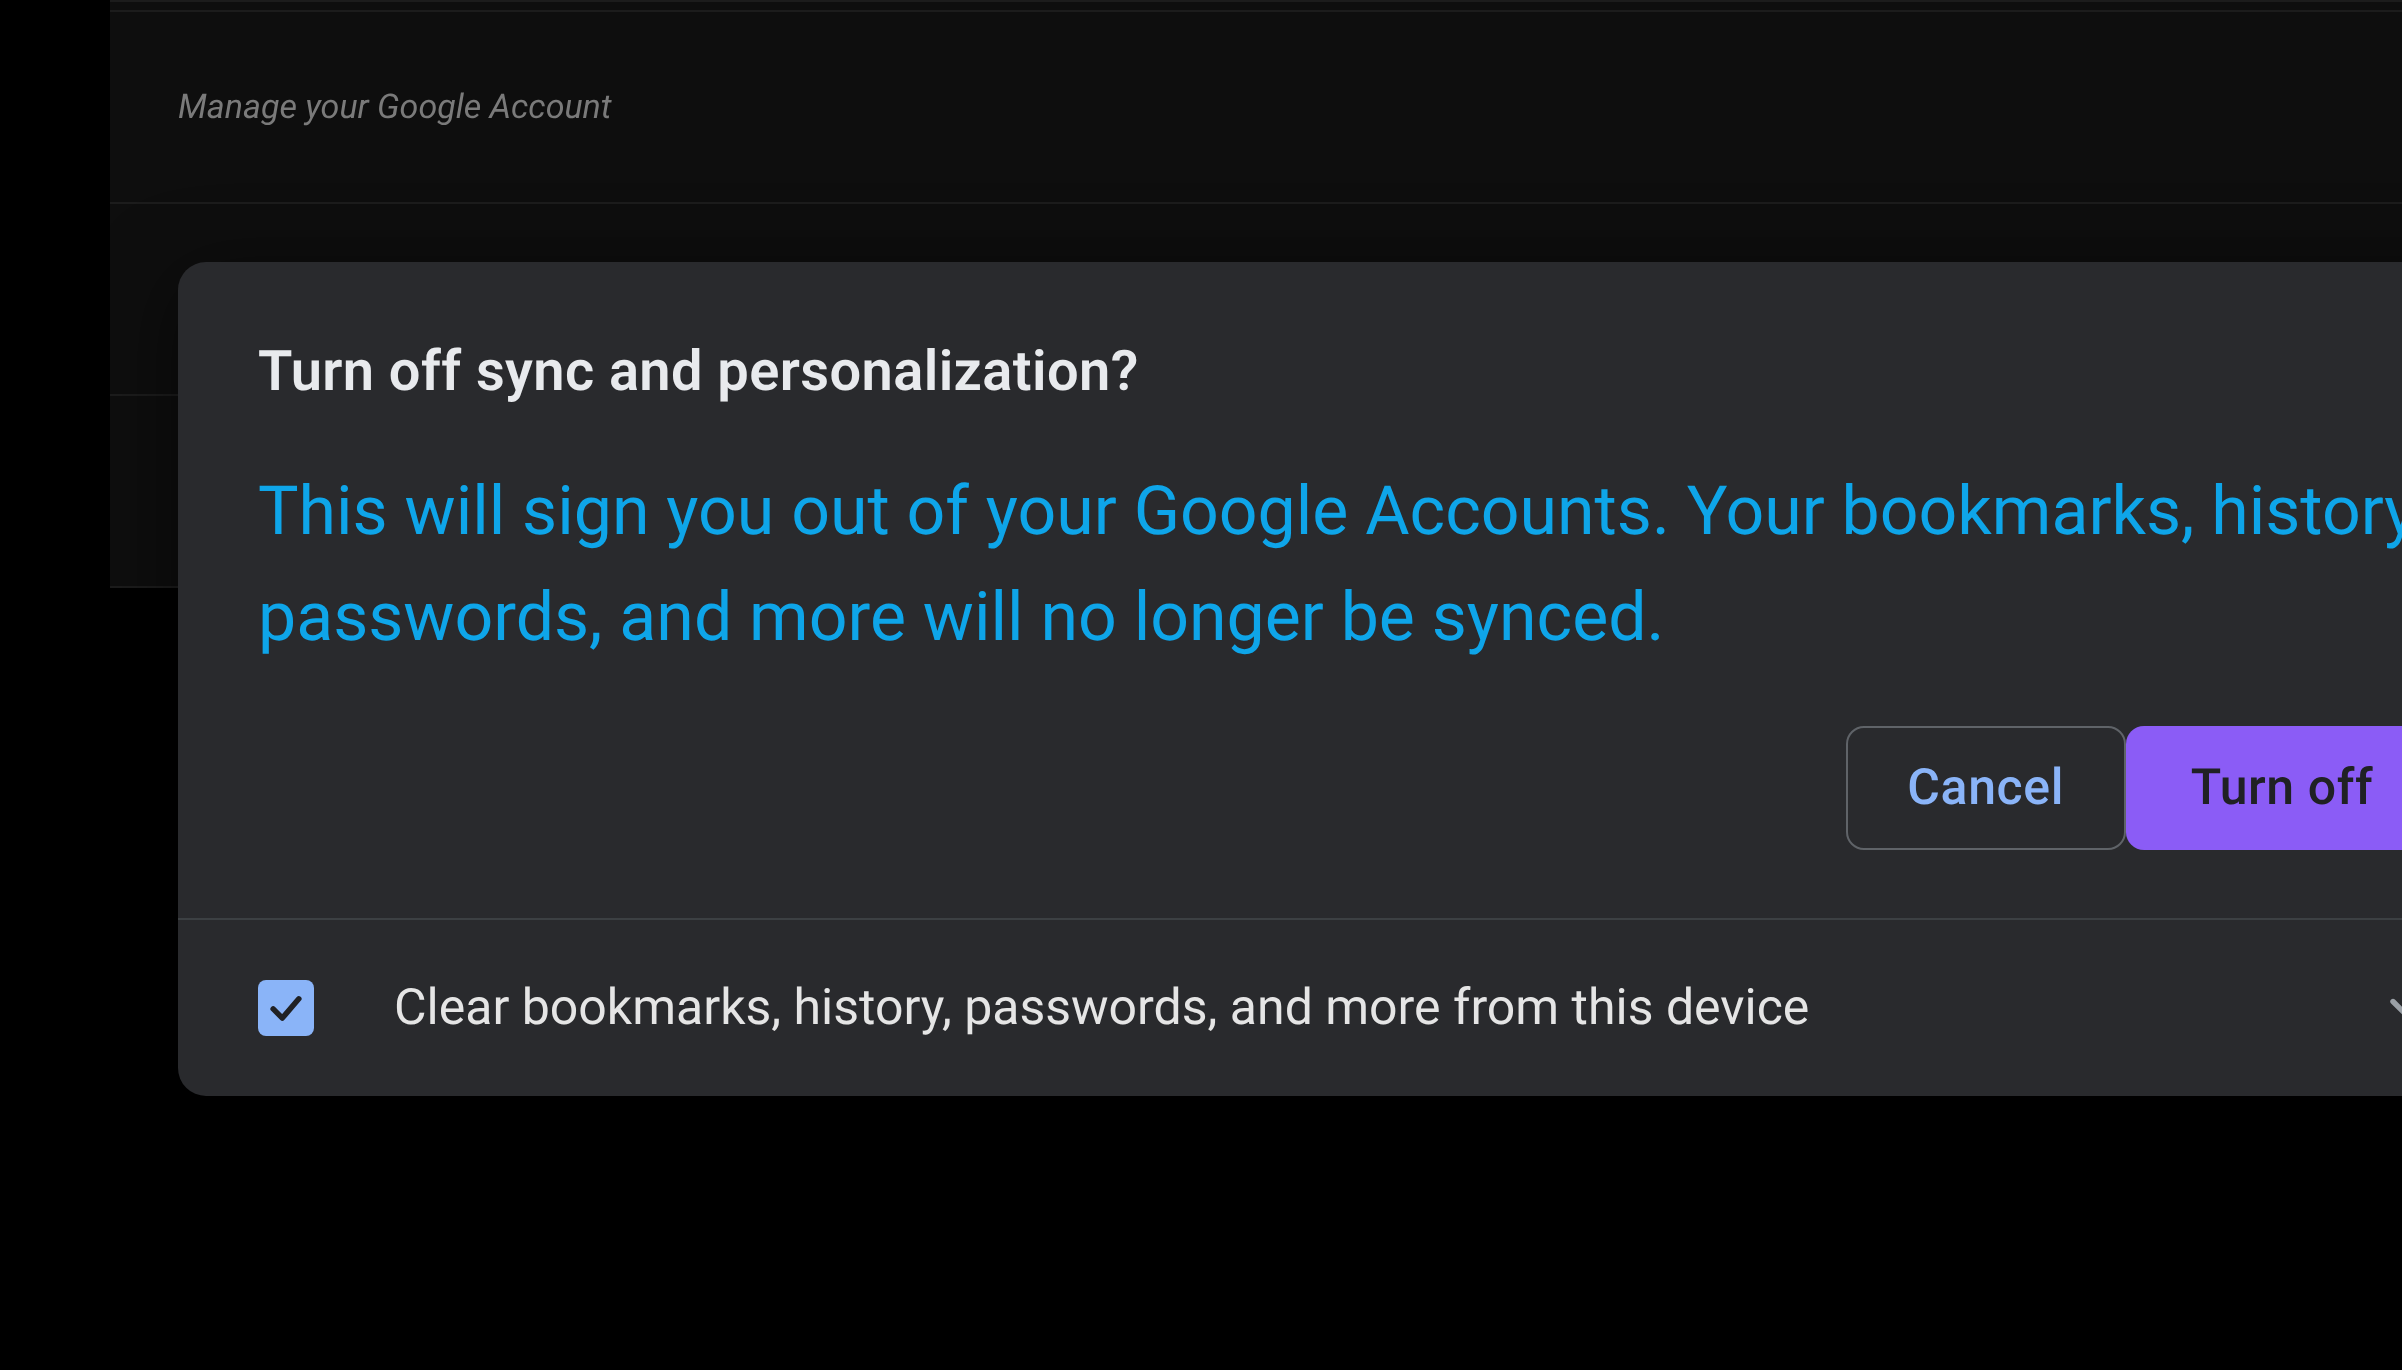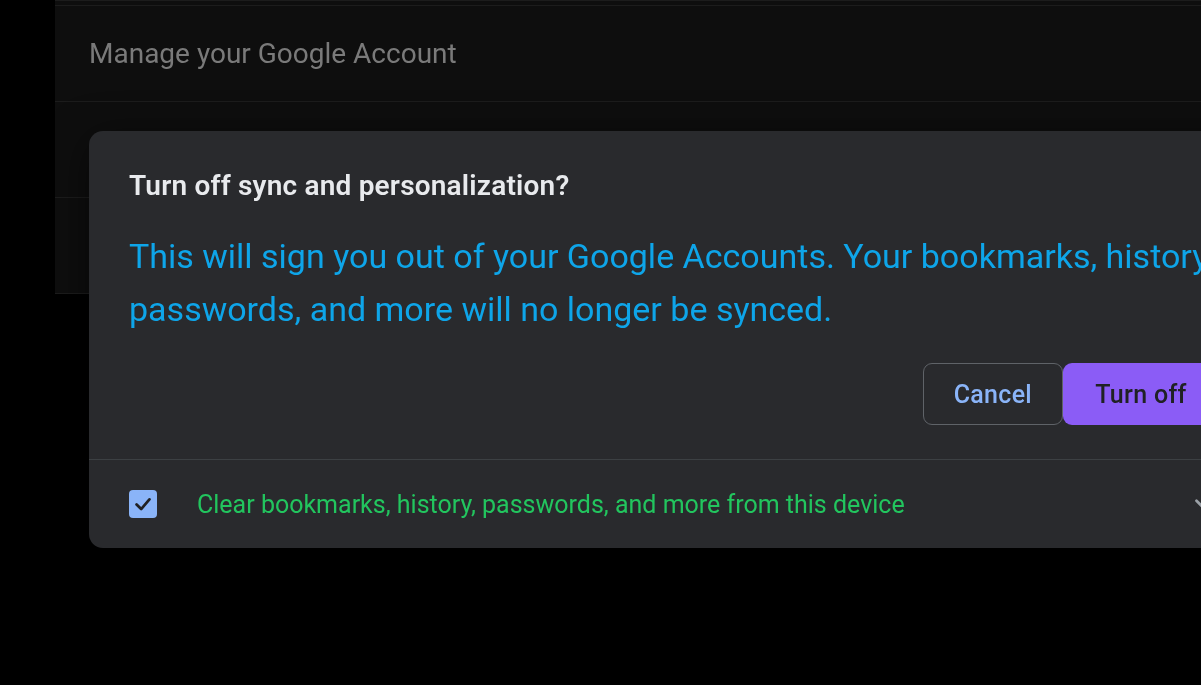--- a/index.html
+++ b/index.html
@@ -37,22 +37,23 @@
     .bg-row-2 {
       top: 102px;
       height: 96px;
     }
     .bg-row-3 {
       top: 198px;
       height: 96px;
     }
     .manage-text {
       color: #7a7a7a;
-      font-size: 28px;
+      font-size: 17px;
       font-weight: 400;
+      font-style: italic;
     }
     .dialog {
       position: absolute;
       left: 89px;
       top: 131px;
       width: 1170px;
       background: #292a2d;
       border-radius: 14px;
       box-shadow: 0 8px 40px rgba(0,0,0,0.5);
       overflow: hidden;
@@ -118,21 +119,21 @@
       align-items: center;
       justify-content: center;
       flex-shrink: 0;
       cursor: pointer;
     }
     .checkbox-wrapper svg {
       width: 22px;
       height: 22px;
     }
     .footer-label {
-      color: #22c55e;
+      color: #e5e5e5;
       font-size: 25px;
       font-weight: 400;
       flex: 1;
       cursor: pointer;
     }
     .expand-btn {
       width: 32px;
       height: 32px;
       background: transparent;
       border: none;

